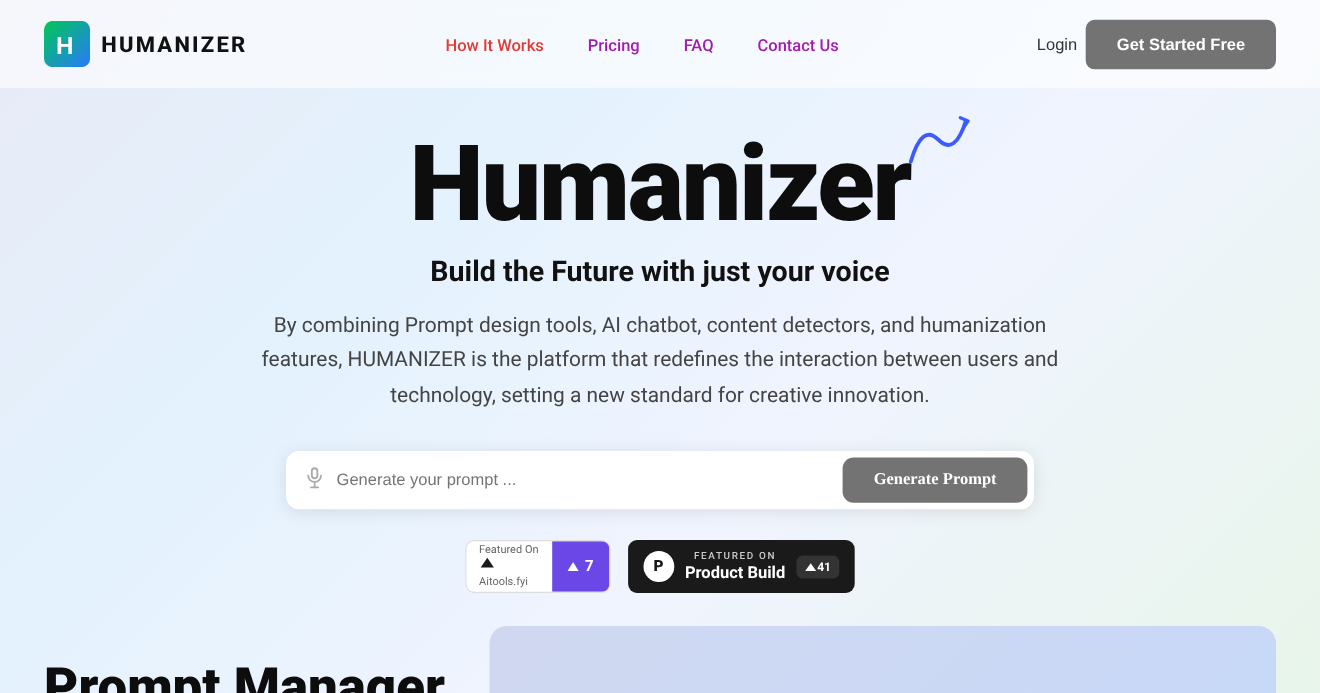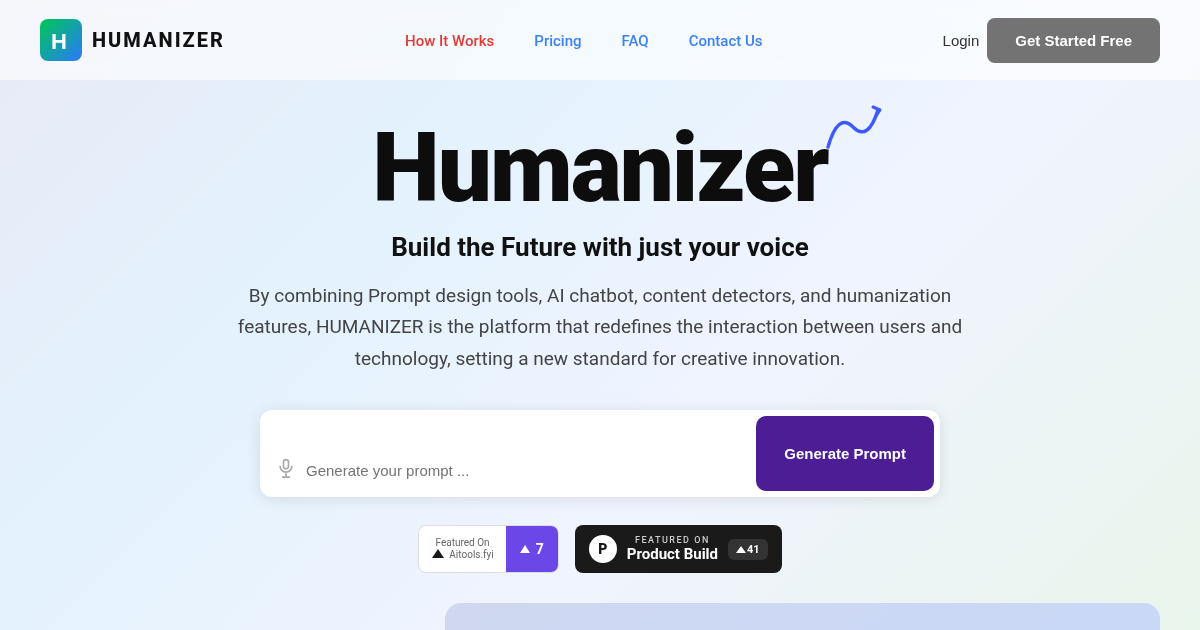--- a/index.html
+++ b/index.html
@@ -38,21 +38,21 @@
     .nav-links {
       display: flex;
       align-items: flex-start;
       gap: 40px;
       list-style: none;
     }
     .nav-links a {
       text-decoration: none;
       font-size: 15px;
       font-weight: 500;
-      color: #3b82f6;
+      color: #a21caf;
     }
     .nav-links a.active {
       color: #e53935;
     }
     .nav-right {
       display: flex;
       align-items: center;
       gap: 8px;
     }
     .login-btn {
@@ -137,30 +137,31 @@
     .prompt-input {
       border: none;
       outline: none;
       font-size: 15px;
       color: #999;
       width: 100%;
       padding: 18px 0;
       background: transparent;
     }
     .generate-btn {
-      background: #4c1d95;
+      background: #737373;
       color: #fff;
       border: none;
       border-radius: 10px;
-      padding: 29px 28px;
+      padding: 12px 28px;
       font-size: 15px;
       font-weight: 600;
       cursor: pointer;
       margin: 6px;
       white-space: nowrap;
+      font-family: Liberation Serif, serif;
     }
 
     
     .badges {
       display: flex;
       justify-content: center;
       gap: 16px;
       margin-top: 28px;
     }
     .badge-aitools {
@@ -178,25 +179,26 @@
       color: #333;
     }
     .badge-aitools-left span {
       display: block;
       font-size: 10px;
       color: #666;
       font-weight: 400;
     }
     .badge-aitools-left strong {
       display: flex;
-      align-items: center;
+      align-items: flex-start;
       gap: 4px;
       font-weight: 700;
       font-size: 14px;
       color: #1a1a1a;
+      flex-direction: column;
     }
     .badge-aitools-right {
       background: #6c47e8;
       color: #fff;
       padding: 0 14px;
       font-size: 14px;
       font-weight: 700;
       height: 100%;
       display: flex;
       align-items: center;

